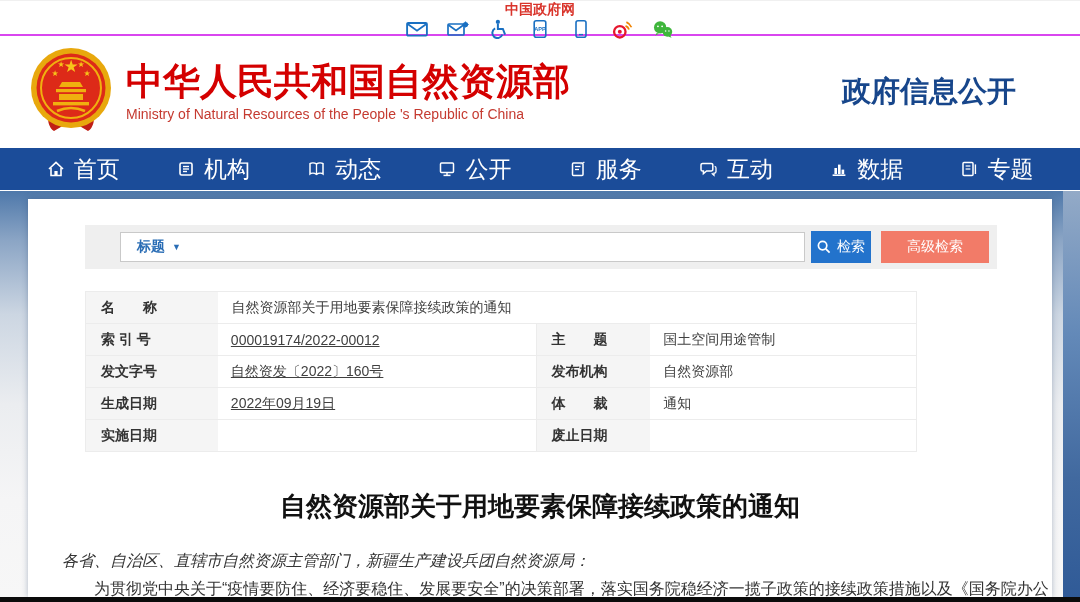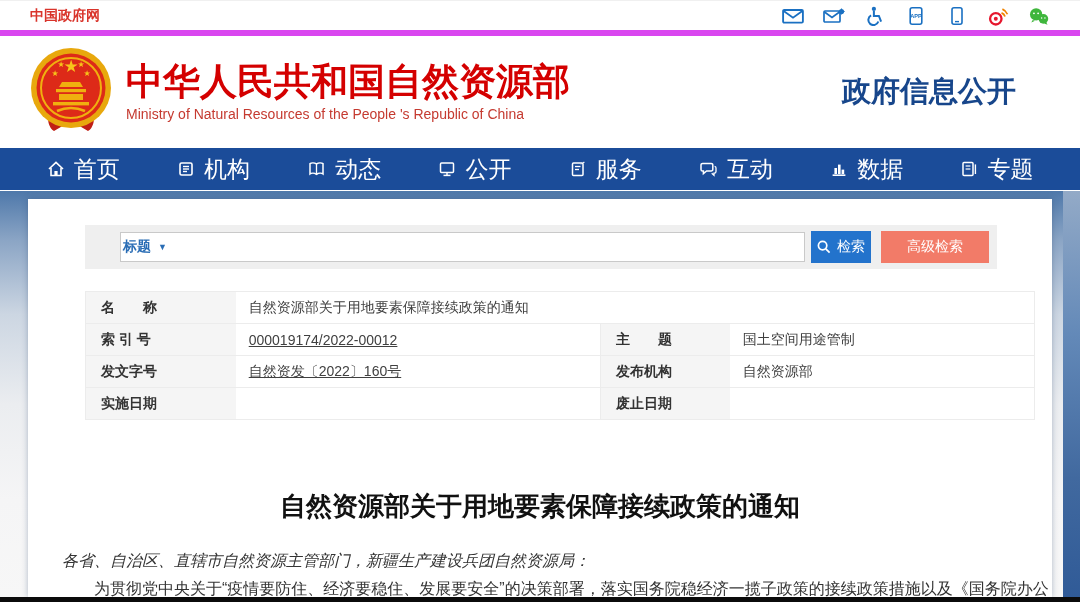--- a/index.html
+++ b/index.html
@@ -1,21 +1,21 @@
 <!DOCTYPE html>
 <html><head>
 <meta charset="utf-8">
 <style>
   * { margin:0; padding:0; box-sizing:border-box; }
   body { font-family:"Liberation Sans", sans-serif; background:#fff; }
   .page { position:relative; width:1080px; height:602px; overflow:hidden; background:#fff; }
 
   
-  .topbar { height:36px; border-top:1px solid #f0f0f0; border-bottom:6px solid #d946ef;
-            display:flex; align-items:center; justify-content:space-between; padding:0 30px; background:#fff; }
+  .topbar { height:36px; border-top:1px solid #f0f0f0; border-bottom:2px solid #d946ef;
+            display:flex; align-items:center; justify-content:space-between; padding:0 30px; background:#fff;flex-direction:column; }
   .site-link { color:#d9342b; font-size:14px; font-weight:bold; cursor:pointer; }
   .top-icons { display:flex; align-items:center; gap:19px; }
   .top-icons .ic { width:22px; height:20px; display:flex; align-items:center; justify-content:center; cursor:pointer; }
 
   
   .masthead { height:112px; display:flex; align-items:center; padding:0 46px 0 30px; background:#fff; }
   .emblem { width:82px; height:90px; flex:0 0 auto; margin-right:14px; }
   .brand { display:flex; flex-direction:column; gap:4px; }
   .brand-title { color:#d40000; font-size:37px; font-weight:bold; letter-spacing:0px; line-height:1.1;font-family:Liberation Serif, serif; }
   .brand-sub { color:#c53a30; font-size:14px; }
@@ -32,30 +32,30 @@
   .right-band { position:absolute; right:0; top:0; width:17px; bottom:0;
     background:linear-gradient(180deg,#93aac7 0%, #6389b8 35%, #41699f 70%, #2f5a97 100%); }
   .card { position:absolute; left:28px; right:28px; top:8px; bottom:5px; background:#fff;
     box-shadow:0 0 6px rgba(40,70,110,.35); }
   .bottom-bar { position:absolute; left:0; right:0; bottom:0; height:5px; background:#0b0b0b; z-index:9; }
 
   
   .search-box { position:absolute; left:57px; top:26px; width:912px; height:44px; background:#efefef;
     display:flex; align-items:center; padding-left:35px; }
   .search-input { width:685px; height:30px; background:#fff; border:1px solid #c9c9c9;
-    display:flex; align-items:center; padding:0 2px; gap:7px; cursor:text; }
+    display:flex; align-items:center; padding:0 16px; gap:7px; cursor:text; }
   .field-label { color:#2a6db5; font-size:14px; font-weight:bold; }
   .dd-arrow { color:#2a6db5; font-size:9px; }
   .btn { height:32px; display:flex; align-items:center; justify-content:center; gap:6px;
     color:#fff; font-size:14px; cursor:pointer; }
   .btn-search { width:60px; margin-left:6px; background:#2373cc; }
   .btn-adv { width:108px; margin-left:10px; background:#f27b68; }
 
   
-  .meta-table { position:absolute; left:57px; top:92px; width:950px; border:1px solid #ececec; border-bottom:none; }
+  .meta-table { position:absolute; left:57px; top:92px; width:832px; border:1px solid #ececec; border-bottom:none; }
   .trow { display:flex; height:32px; border-bottom:1px solid #ececec; font-size:14px; }
   .tlabel { background:#f5f5f5; font-weight:bold; color:#333; display:flex; align-items:center; padding-left:15px; }
   .tlabel.l1 { width:150px; }
   .tlabel.l2 { width:130px; border-left:1px solid #ececec; }
   .tval { display:flex; align-items:center; padding-left:13px; color:#404040; background:#fff; }
   .tval.v1 { width:365px;text-decoration:underline; }
   .tval.v2 { width:305px; }
   .tval.vspan { width:800px; }
 
   
@@ -255,20 +255,26 @@
           <div class="tlabel l2">主　　题</div>
           <div class="tval v2">国土空间用途管制</div>
         </div>
         <div class="trow">
           <div class="tlabel l1">发文字号</div>
           <div class="tval v1">自然资发〔2022〕160号</div>
           <div class="tlabel l2">发布机构</div>
           <div class="tval v2">自然资源部</div>
         </div>
         <div class="trow">
+          <div class="tlabel l1">生成日期</div>
+          <div class="tval v1">2022年09月19日</div>
+          <div class="tlabel l2">体　　裁</div>
+          <div class="tval v2">通知</div>
+        </div>
+        <div class="trow">
           <div class="tlabel l1">实施日期</div>
           <div class="tval v1"></div>
           <div class="tlabel l2">废止日期</div>
           <div class="tval v2"></div>
         </div>
       </div>
 
       <div class="doc-title">自然资源部关于用地要素保障接续政策的通知</div>
       <p class="doc-p p1">各省、自治区、直辖市自然资源主管部门，新疆生产建设兵团自然资源局：</p>
       <p class="doc-p p2">为贯彻党中央关于“疫情要防住、经济要稳住、发展要安全”的决策部署，落实国务院稳经济一揽子政策的接续政策措施以及《国务院办公厅关于进</p>

